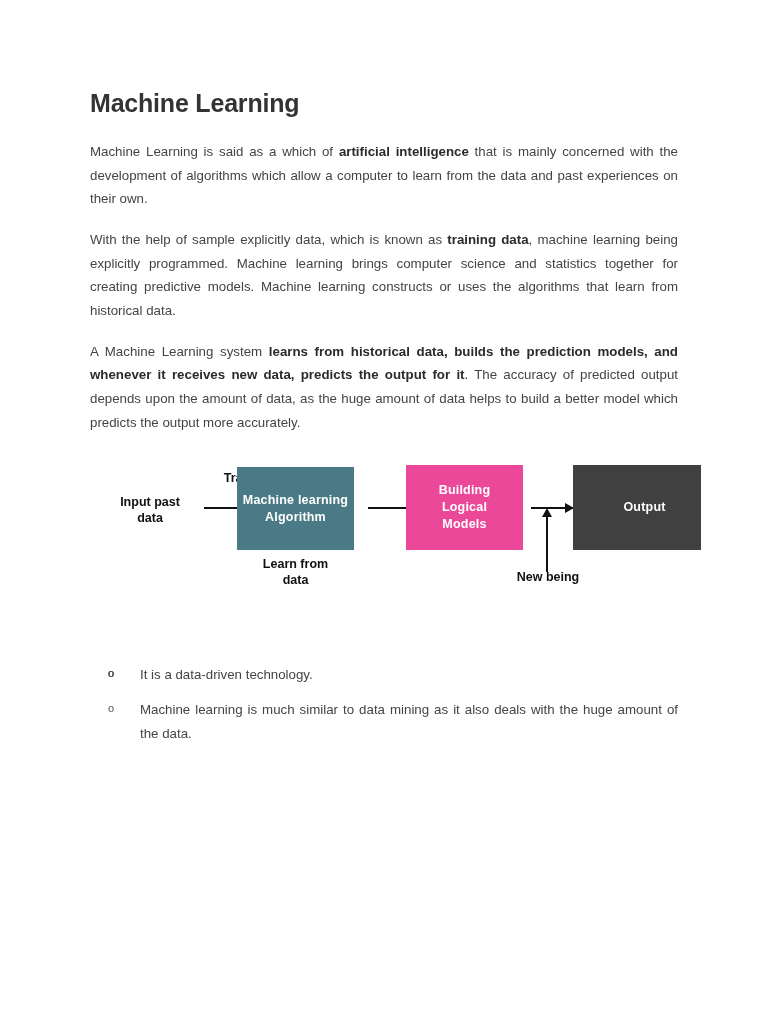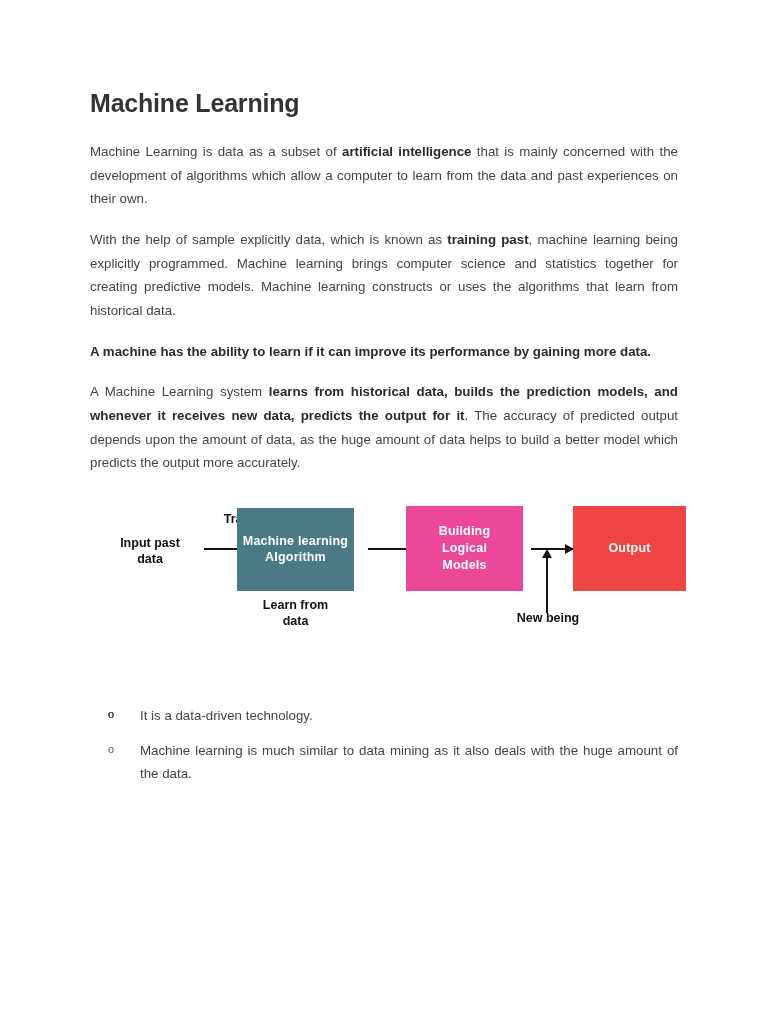--- a/index.html
+++ b/index.html
@@ -137,25 +137,24 @@
   }
 </style>
 </head>
 <body>
 
 <div class="page">
   <div class="content">
 
     <h1 class="doc-title">Machine Learning</h1>
 
-    <p class="para" id="p1"><span>Machine Learning is data as a subset of </span><b>artificial intelligence</b><span> that is mainly concerned with the development of algorithms which allow a computer to learn from the data and past experiences on their own.</span></p>
+    <p class="para" id="p1"><span>Machine Learning is said as a which of </span><b>artificial intelligence</b><span> that is mainly concerned with the development of algorithms which allow a computer to learn from the data and past experiences on their own.</span></p>
 
-    <p class="para" id="p2"><span>With the help of sample explicitly data, which is known as </span><b>training past</b><span>, machine learning being explicitly programmed. Machine learning brings computer science and statistics together for creating predictive models. Machine learning constructs or uses the algorithms that learn from historical data.</span></p>
+    <p class="para" id="p2"><span>With the help of sample explicitly data, which is known as </span><b>training data</b><span>, machine learning being explicitly programmed. Machine learning brings computer science and statistics together for creating predictive models. Machine learning constructs or uses the algorithms that learn from historical data.</span></p>
 
-    <p class="para bold-all" id="p3"><b>A machine has the ability to learn if it can improve its performance by gaining more data.</b></p>
 
     <p class="para" id="p4"><span>A Machine Learning system </span><b>learns from historical data, builds the prediction models, and whenever it receives new data, predicts the output for it</b><span>. The accuracy of predicted output depends upon the amount of data, as the huge amount of data helps to build a better model which predicts the output more accurately.</span></p>
 
     <div class="diagram">
 
       <div class="dg-label" style="left:6px; top:38px; width:96px;">Input past<br>data</div>
 
       <div class="dg-label" style="left:108px; top:14px; width:88px;">Training</div>
 
       <div class="dg-arrow-h" style="left:108px; top:51px; width:82px;"></div>
@@ -167,21 +166,21 @@
       <div class="dg-arrow-h" style="left:272px; top:51px; width:52px;"></div>
 
       <div class="dg-box" style="left:310px; top:9px; width:117px; height:85px; background:#ec4899;">Building<br>Logical<br>Models</div>
 
       <div class="dg-arrow-h" style="left:435px; top:51px; width:42px;"></div>
 
       <div class="dg-arrow-v" style="left:450px; top:60px; height:56px;"></div>
 
       <div class="dg-label" style="left:398px; top:113px; width:108px;">New being</div>
 
-      <div class="dg-box" style="left:477px; top:9px; width:113px; height:85px; background:#ef4444;">Output</div>
+      <div class="dg-box" style="left:477px; top:9px; width:113px; height:85px; background:#404040;padding-left:15px;">Output</div>
     </div>
 
     <ul class="bullets" id="bullet-list">
         <li><span class="marker">o</span></li>
         <li><span class="marker">o</span></li>
         <li><span class="marker">o</span><span>It is a data-driven technology.</span></li>
         <li><span class="marker">o</span><span>Machine learning is much similar to data mining as it also deals with the huge amount of the data.</span></li>
       </ul>
 
   </div>

